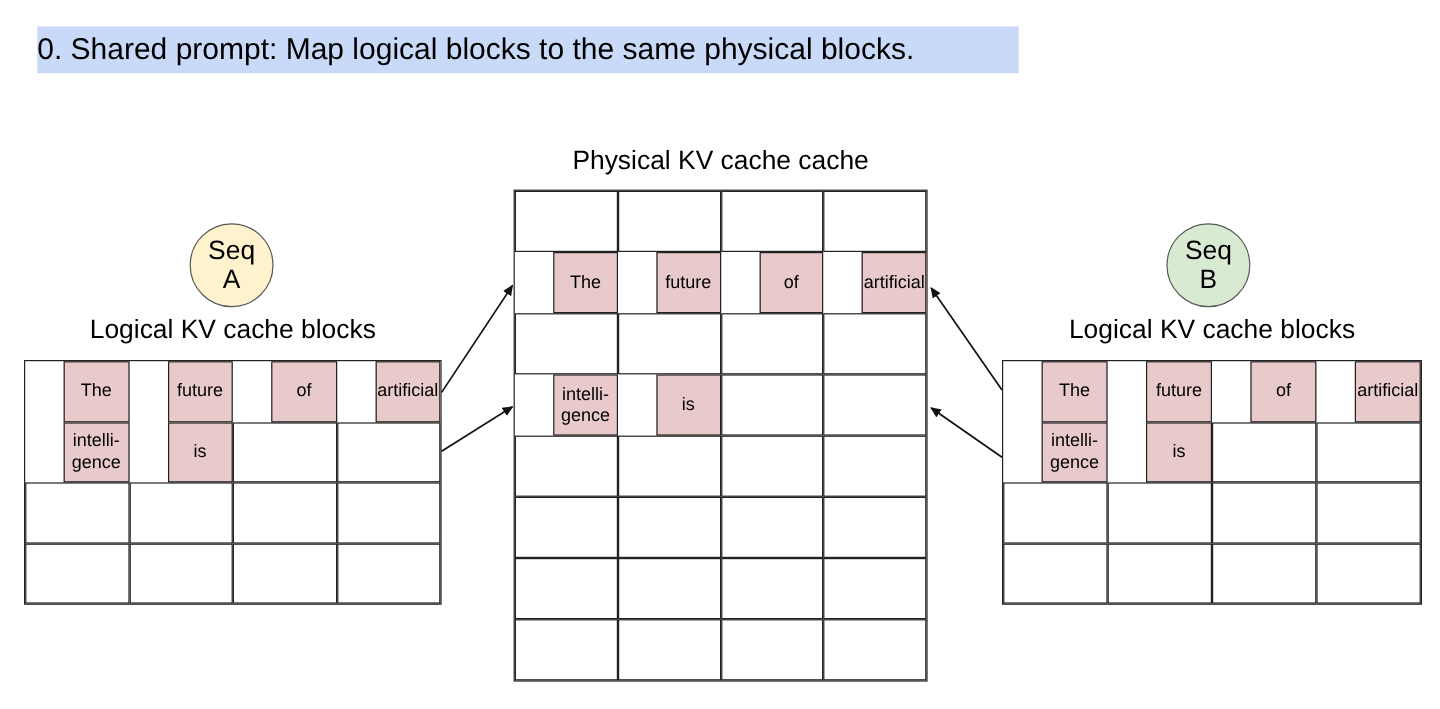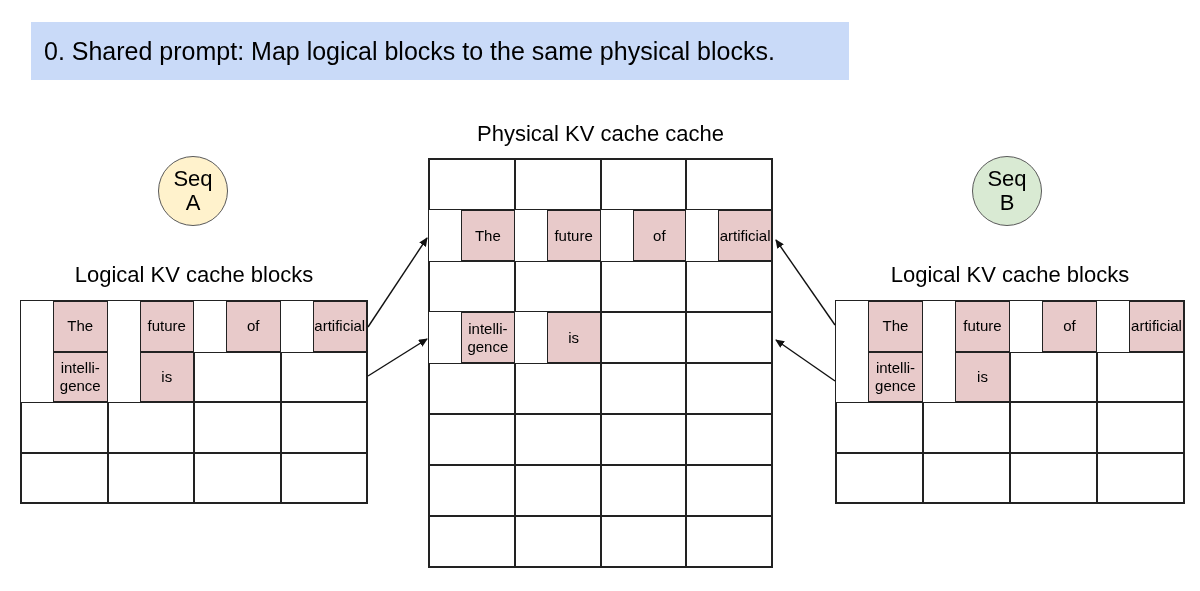--- a/index.html
+++ b/index.html
@@ -10,32 +10,31 @@
     position: relative;
     width: 1200px;
     height: 591px;
     background: #ffffff;
     overflow: hidden;
   }
 
   .banner {
     position: absolute;
     left: 31px; top: 22px;
-    width: 818px; height: 58px;
+    width: 818px; height: 39px;
     background: var(--c-banner, #c9daf8);
     display: flex;
     align-items: center;
-    padding-left: 13px;
     font-size: 25px;
     color: #000;
   }
 
   .seq-badge {
     position: absolute;
-    top: 156px;
+    top: 186px;
     width: 70px; height: 70px;
     border-radius: 50%;
     border: 1.5px solid #595959;
     display: flex;
     flex-direction: column;
     align-items: center;
     justify-content: center;
     font-size: 22px;
     line-height: 24px;
   }

